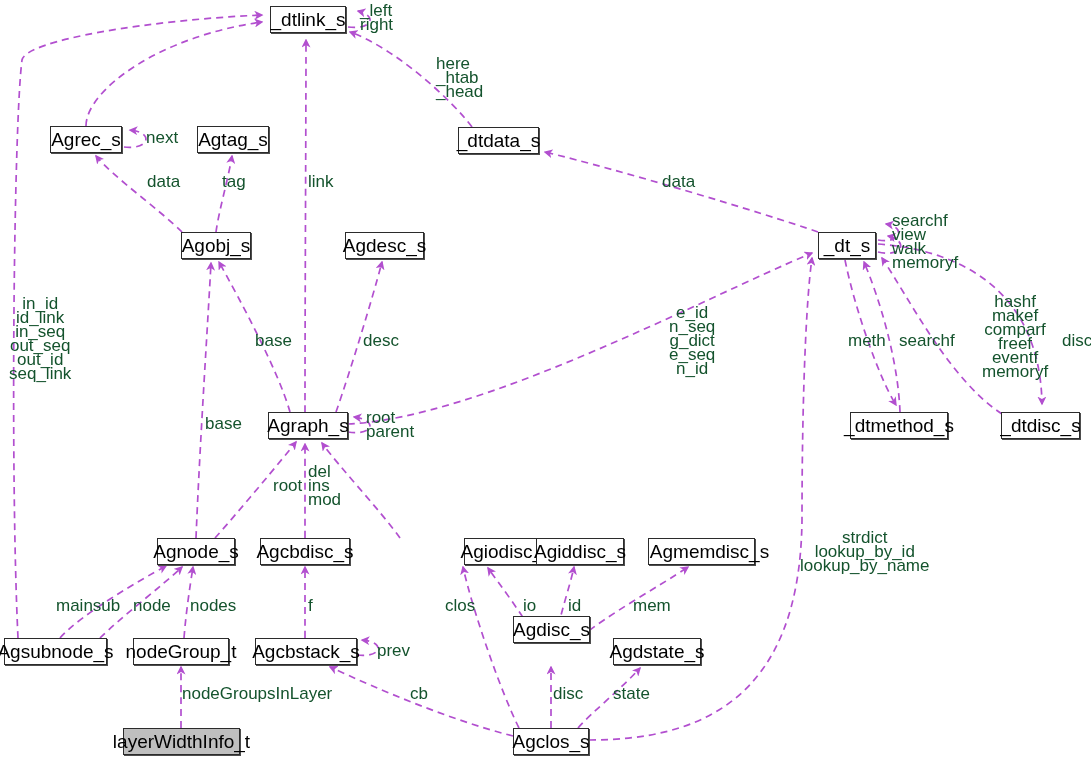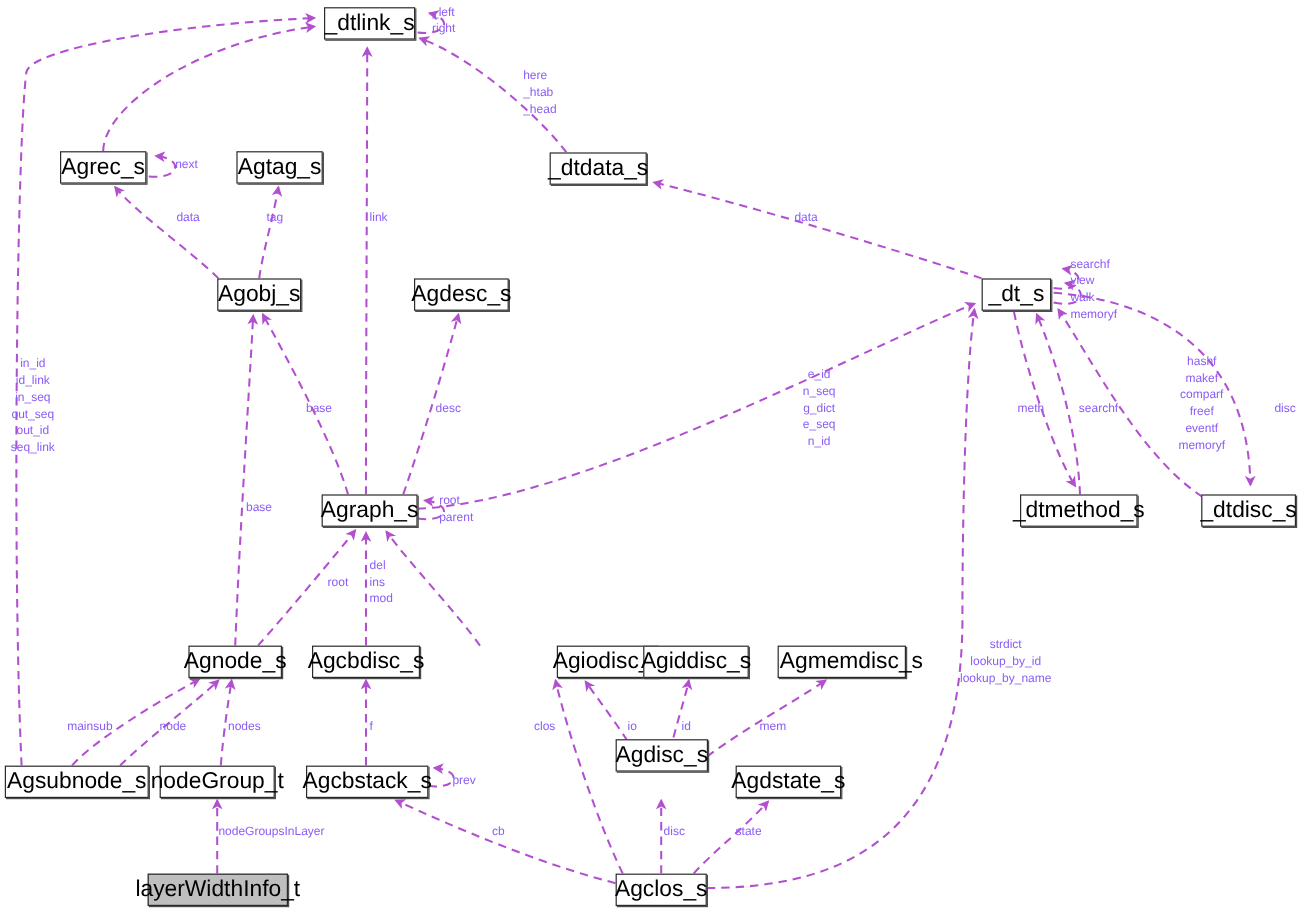--- a/index.html
+++ b/index.html
@@ -36,22 +36,22 @@
     align-items: center;
     justify-content: center;
     white-space: nowrap;
     box-shadow: 1px 1px 0 0 #4d4d4d;
   }
   .node.highlight {
     background: #bfbfbf;
   }
   .edge-label {
     position: absolute;
-    font-size: 10px;
-    color: #8b5cf6;
+    font-size: 17px;
+    color: #14532d;
     line-height: 14px;
     white-space: pre;
     text-align: center;
   }
   .edge-label.left { text-align: left; }
 </style>
 </head>
 <body>
 
 <div id="diagram" style="background: rgb(255, 255, 255);">
@@ -178,21 +178,21 @@
       </div>
       <div class="node" style="left: 428px; top: 538px; width: 85px; height: 27px; margin-left: 36px;">
         <span>Agiodisc_s</span>
       </div>
       <div class="node" style="left: 536px; top: 538px; width: 88px; height: 27px;">
         <span>Agiddisc_s</span>
       </div>
       <div class="node" style="left: 648px; top: 538px; width: 107px; height: 27px; padding-left: 16px;">
         <span>Agmemdisc_s</span>
       </div>
-      <div class="node" style="left: 4px; top: 638px; width: 120px; height: 27px; align-items: center;">
+      <div class="node" style="left: 4px; top: 638px; width: 103px; height: 27px; align-items: center;">
         <span>Agsubnode_s</span>
       </div>
       <div class="node" style="left: 133px; top: 638px; width: 96px; height: 27px;">
         <span>nodeGroup_t</span>
       </div>
       <div class="node" style="left: 255px; top: 638px; width: 102px; height: 27px;">
         <span>Agcbstack_s</span>
       </div>
       <div class="node" style="left: 513px; top: 616px; width: 77px; height: 27px;">
         <span>Agdisc_s</span>

